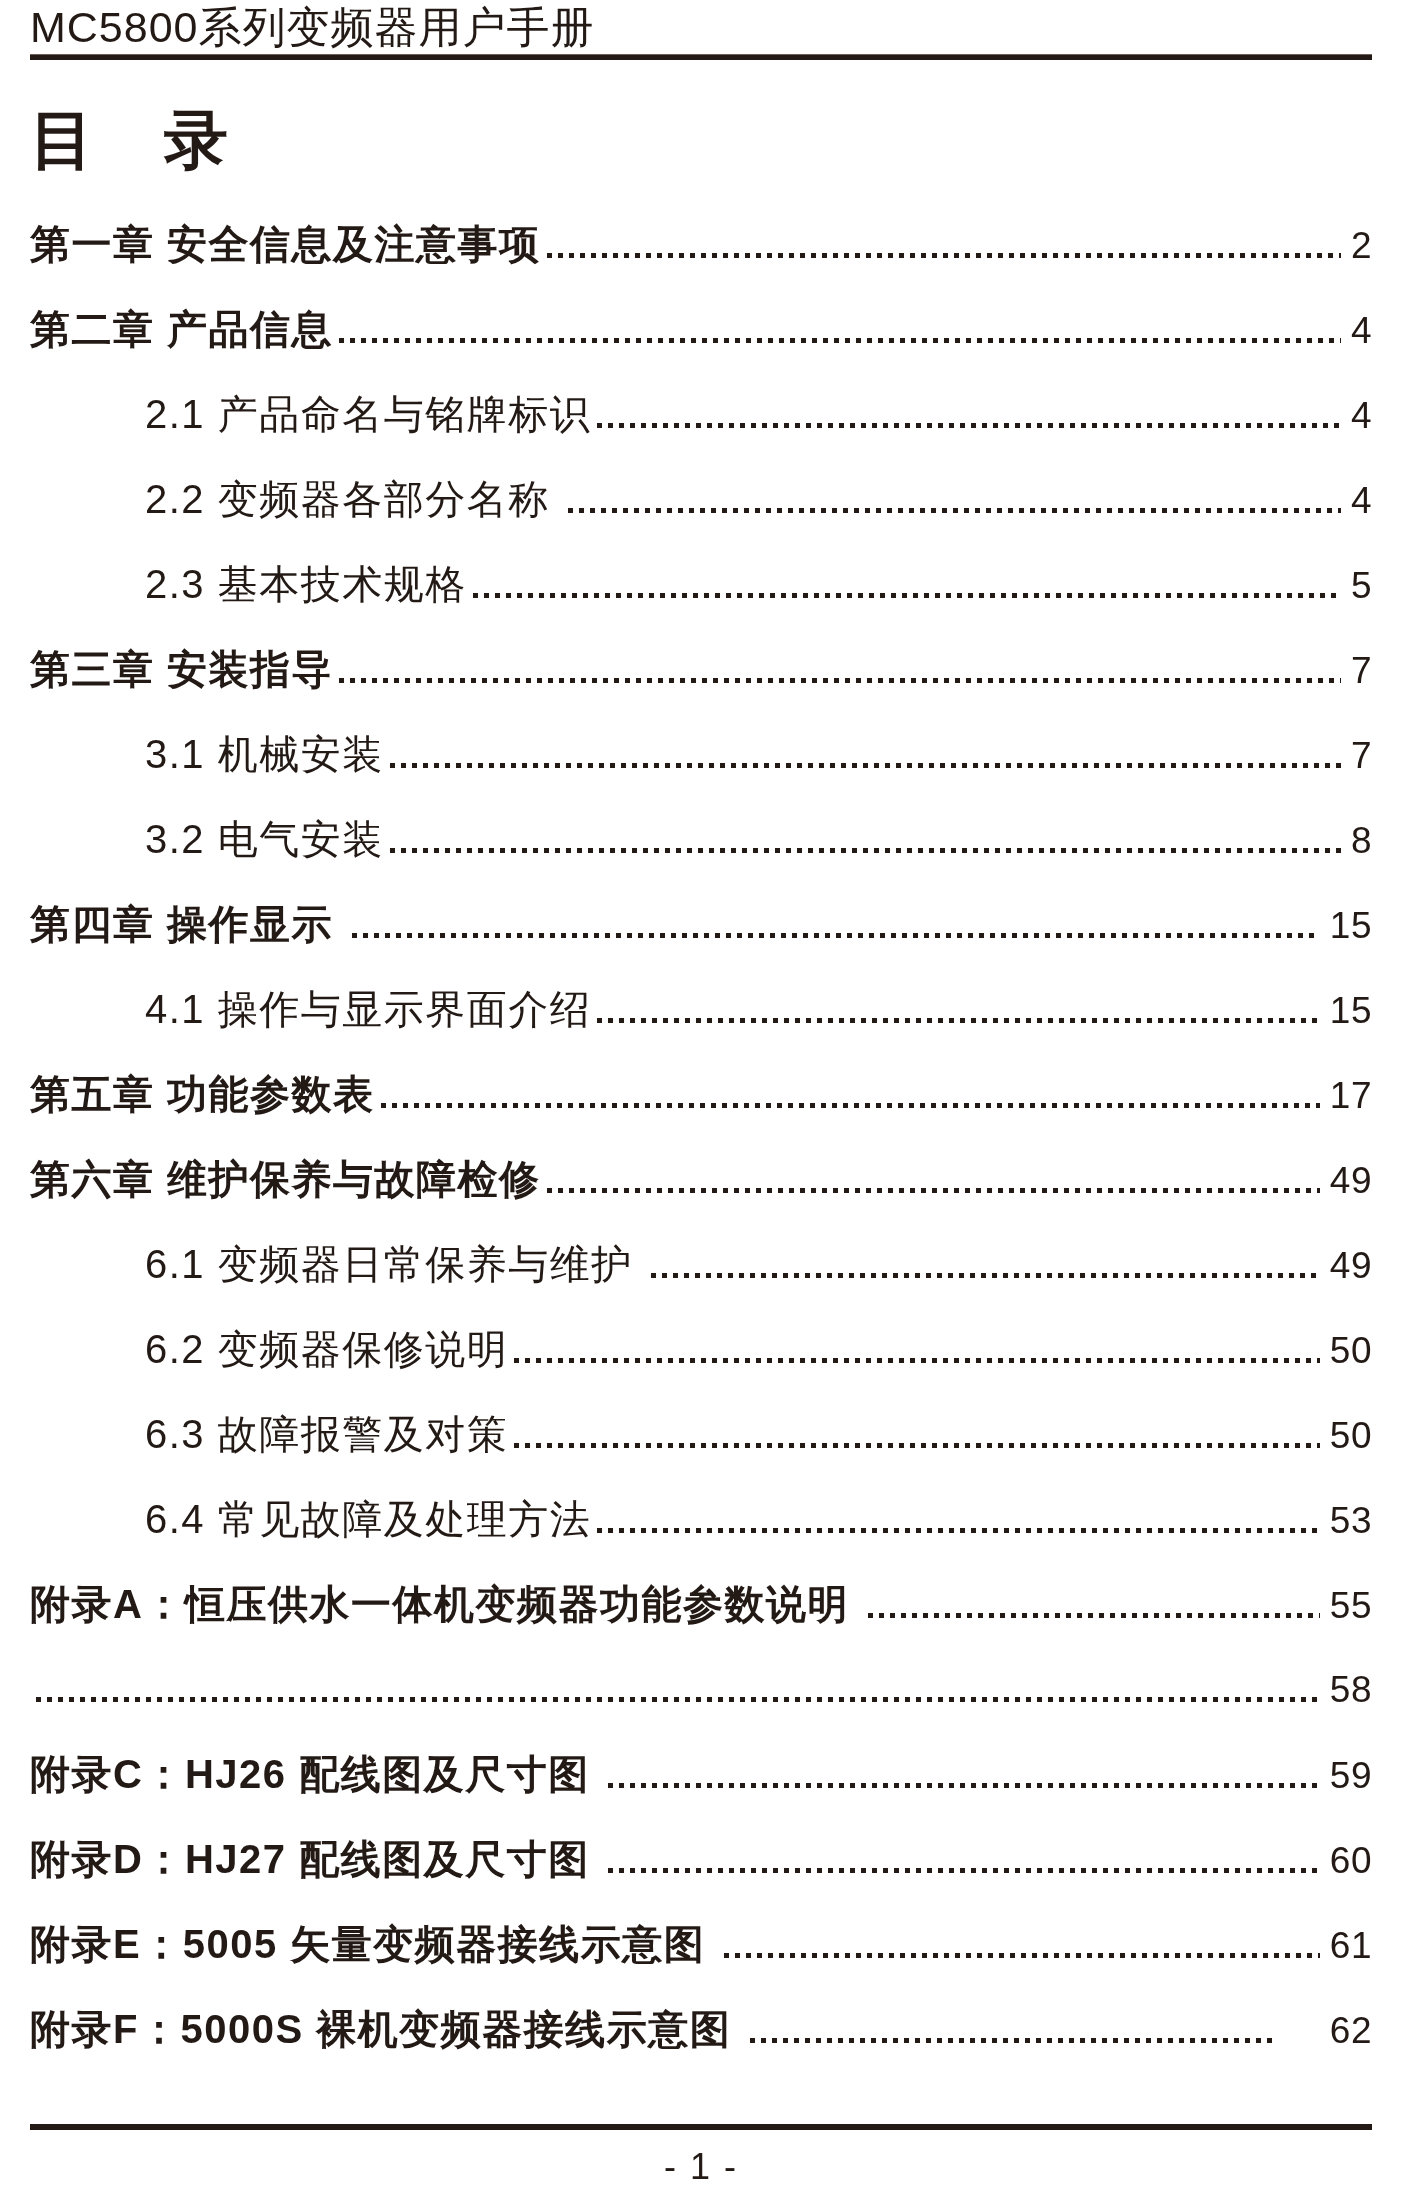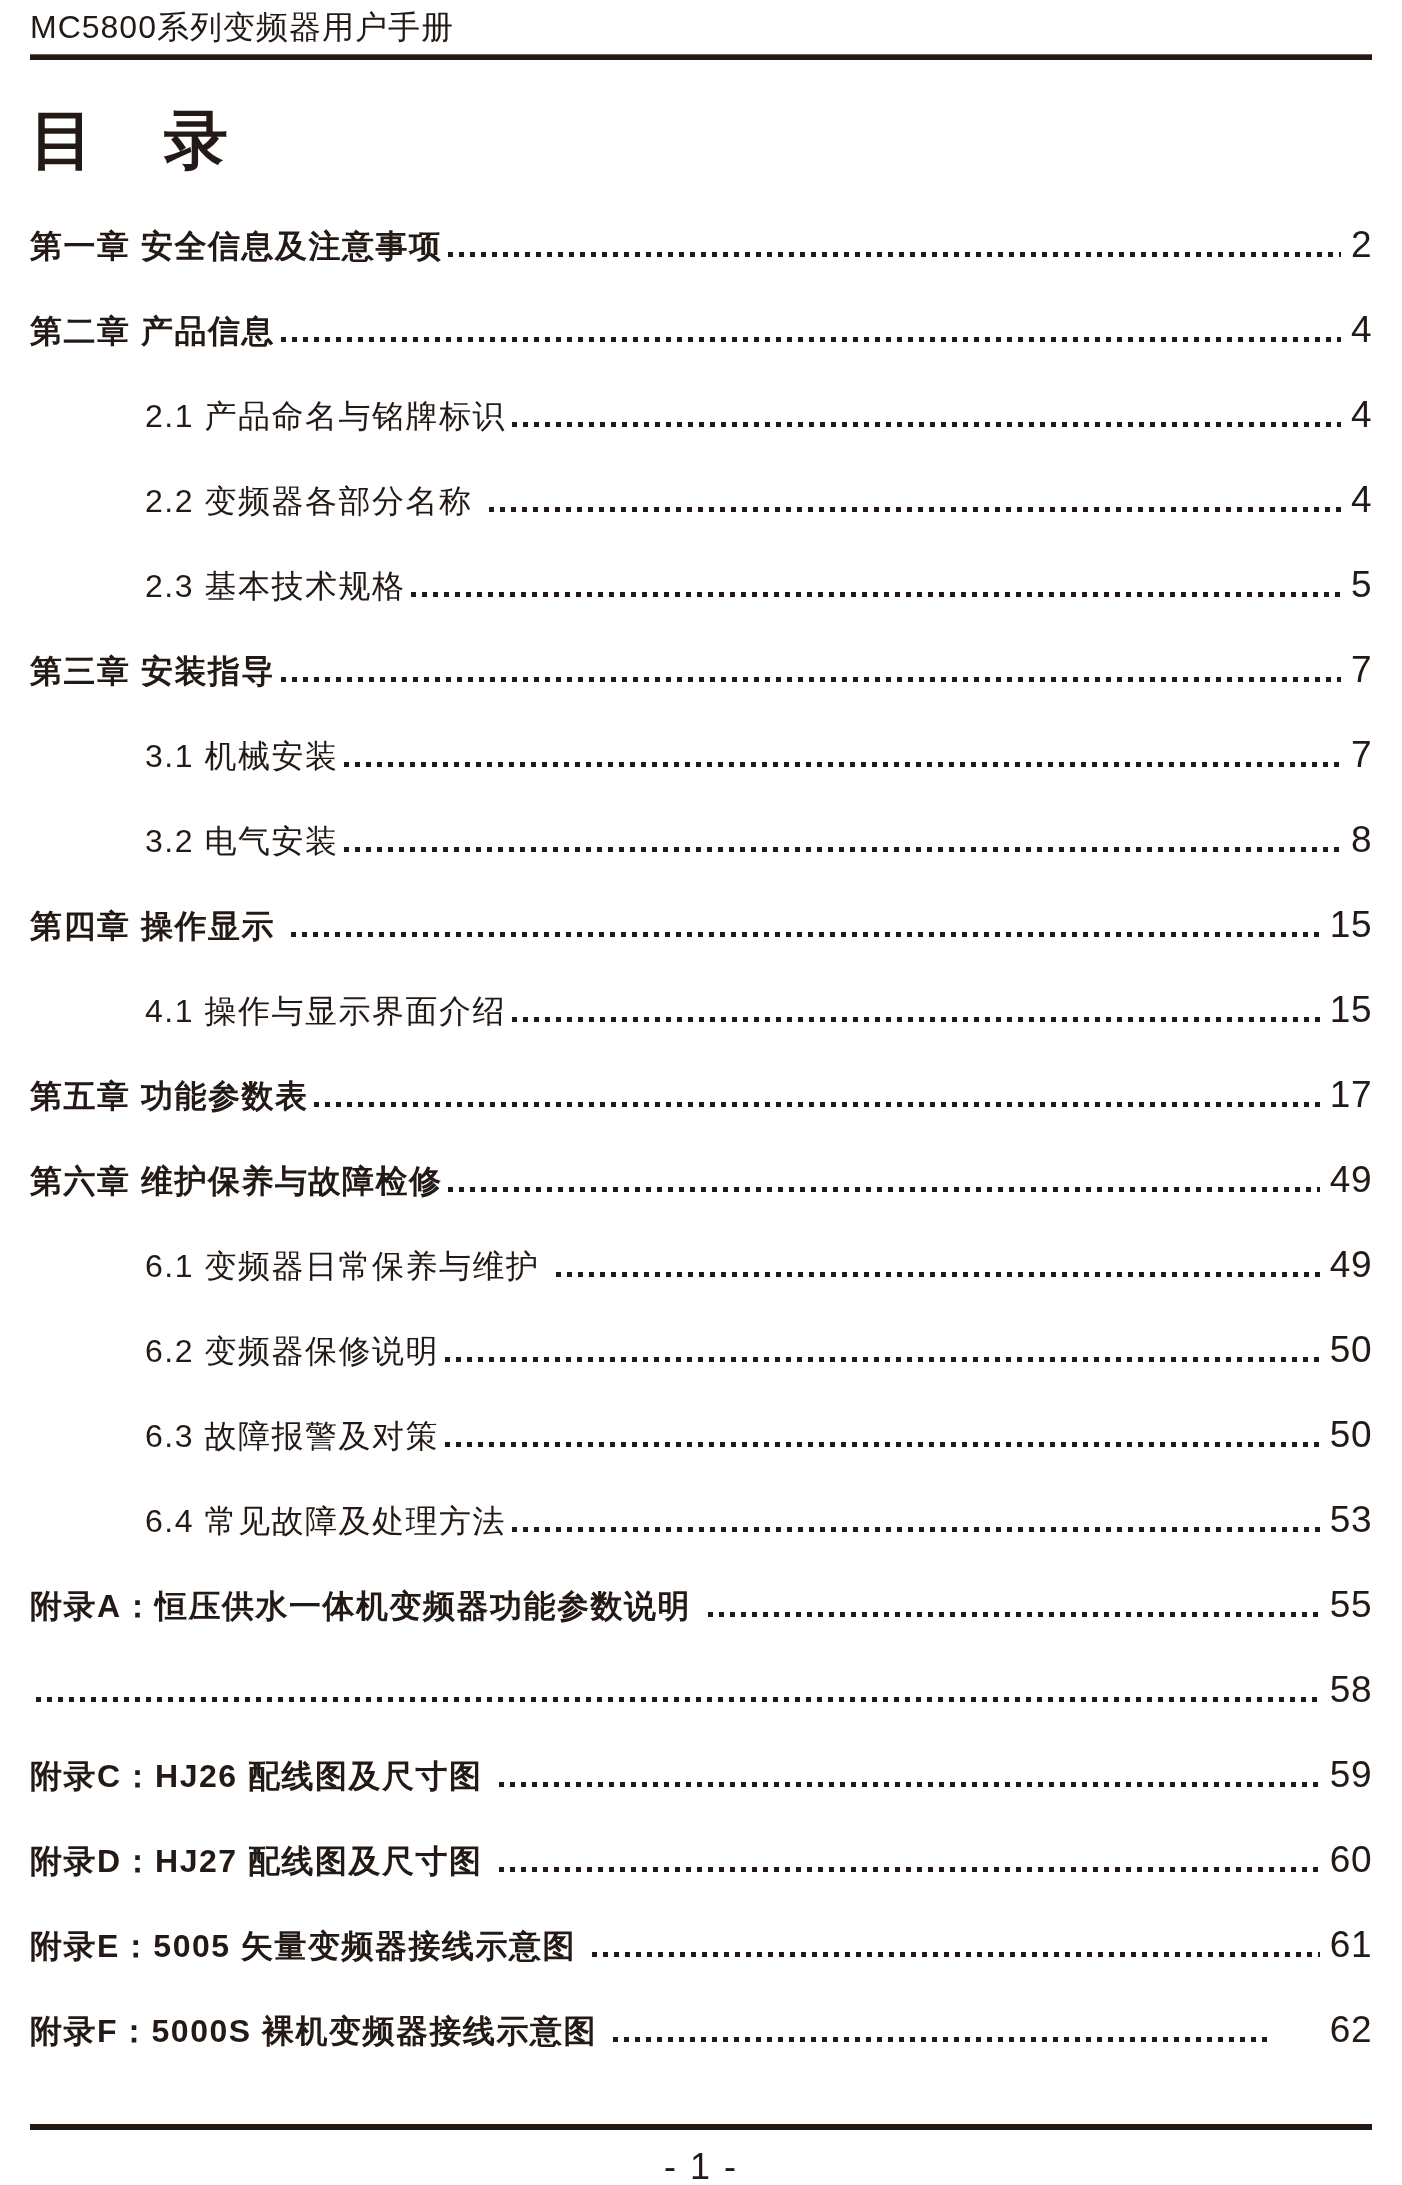--- a/index.html
+++ b/index.html
@@ -15,21 +15,21 @@
     margin: 0 auto;
     background: var(--bg);
     color: var(--ink);
     font-family: "Liberation Sans", "DejaVu Sans", sans-serif;
     padding: 0 30px;
     overflow: hidden;
   }
   
   .doc-header { padding-top: 5px; }
   .doc-header .htext {
-    font-size: 32px;
+    font-size: 43px;
     letter-spacing: 1px;
     line-height: 44px;
     white-space: pre;
   }
   .header-rule {
     height: 6px;
     background: var(--ink);
     margin-top: 5px;
     border-top: 1px solid #6b5f5a;
   }
@@ -46,21 +46,21 @@
   }
   
   .toc { margin-top: 14px; }
   .toc-row {
     display: flex;
     align-items: baseline;
     height: 85px;
   }
   .toc-row .label {
     white-space: pre;
-    font-size: 32px;
+    font-size: 40px;
     line-height: 85px;
     letter-spacing: 1.5px;
     flex: 0 0 auto;
   }
   .toc-row.chapter .label,
   .toc-row.appendix .label { font-weight: 700; }
   .toc-row.section { padding-left: 115px; }
   .toc-row .leader {
     flex: 1 1 auto;
     height: 5px;

